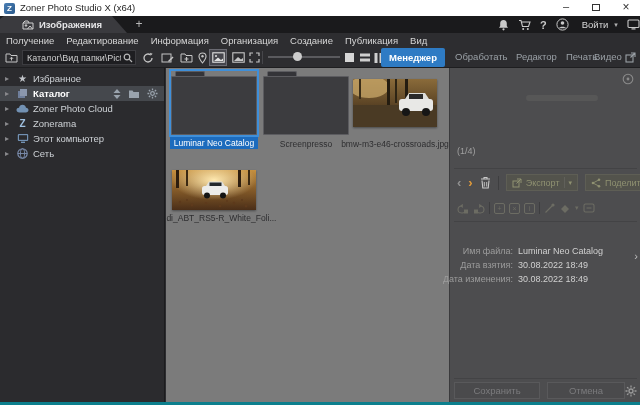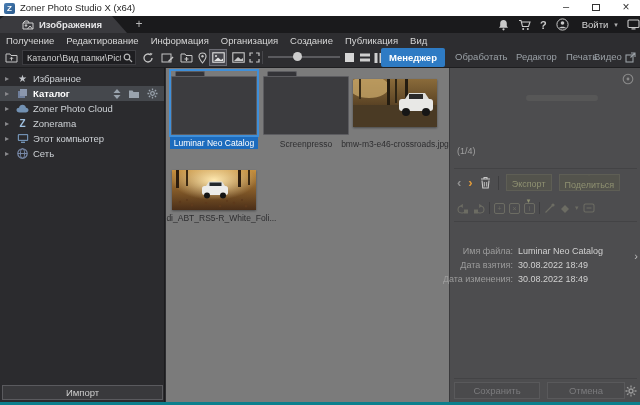--- a/index.html
+++ b/index.html
@@ -57,21 +57,21 @@
   .folderbody { position:absolute; left:0; top:5px; right:0; bottom:0; background:#3c3c3f; border:1px solid #5c5c60; border-radius:1px; }
   .foldertab { position:absolute; left:4px; top:0; width:30px; height:6px; background:#343438; border:1px solid #5c5c60; border-bottom:none; border-radius:2px 2px 0 0; }
   .gridlabel { position:absolute; text-align:center; font-size:8.5px; color:#2e2e30; white-space:nowrap; }
   .gridlabel .sel { background:#1c6bbd; color:#ffffff; padding:1px 4px; }
   .imgthumb { position:absolute; box-shadow:0 1px 2px rgba(0,0,0,.4); }
   
   .panel { position:absolute; left:449px; top:68px; width:191px; height:334px; background:#4d4d4f; border-left:1px solid #3a3a3c; }
   .sec-head { position:absolute; left:0; width:191px; height:16px; display:flex; align-items:center; gap:5px; padding-left:7px; color:#e4e4e4; font-weight:bold; font-size:9.5px; }
   .psep { position:absolute; left:4px; width:183px; height:1px; background:#434345; }
   .dim { color:#a0a0a0; }
-  .pbtn-disabled { height:17px; background:#53534c; border:1px solid #5e5e55; color:#8f9171; display:flex; align-items:center; gap:4px; padding:0 5px; font-size:9px;flex-direction:column; }
+  .pbtn-disabled { height:17px; background:#53534c; border:1px solid #5e5e55; color:#8f9171; display:flex; align-items:center; gap:4px; padding:0 5px; font-size:9px; }
   .arrbtn { font-size:13px; font-weight:bold; line-height:15px; }
   .ic-row2 { position:absolute; left:455px; display:flex; align-items:center; gap:4px; color:#6c6c63; }
   .sqicon { width:11px; height:11px; border:1px solid #6c6c63; border-radius:2px; font-size:7px; line-height:9px; text-align:center; color:#6c6c63; }
   .info-row { position:absolute; width:191px; height:14px; font-size:9px; }
   .info-label { position:absolute; right:128px; color:#9c9c9c; white-space:nowrap; }
   .info-value { position:absolute; left:68px; color:#d0d0d0; white-space:nowrap; }
   .footer-btn { position:absolute; top:382px; height:17px; background:#4a4a4c; border:1px solid #59595b; color:#7b7b7d; font-size:9.5px; display:flex; align-items:center; justify-content:center; }
   .bottomline { position:absolute; left:0; bottom:0; width:640px; height:3px; background:#0c7f8d; }
   svg { display:block; }
 </style>
@@ -305,21 +305,20 @@
       <span class="tw">▸</span>
       <span class="ticon">
         <svg width="11" height="11" viewBox="0 0 11 11">
             <circle cx="5.5" cy="5.5" r="4.7" fill="none" stroke="#7d8fb0" stroke-width="1.1"></circle>
             <ellipse cx="5.5" cy="5.5" rx="2.1" ry="4.7" fill="none" stroke="#7d8fb0" stroke-width="0.9"></ellipse>
             <path d="M0.8 5.5 H10.2" stroke="#7d8fb0" stroke-width="0.9"></path>
           </svg>
       </span>
       <span>Сеть</span>
     </div>
-    <div class="import-btn">Импорт</div>
   </div>
 
   <div class="grid">
 
     <div class="thumbbox selected" style="left:5px;top:3px;">
       <div class="foldertab"></div>
       <div class="folderbody"></div>
     </div>
     <div class="gridlabel" style="left:-10px;top:70px;width:116px;">
       <span class="sel">Luminar Neo Catalog</span>

